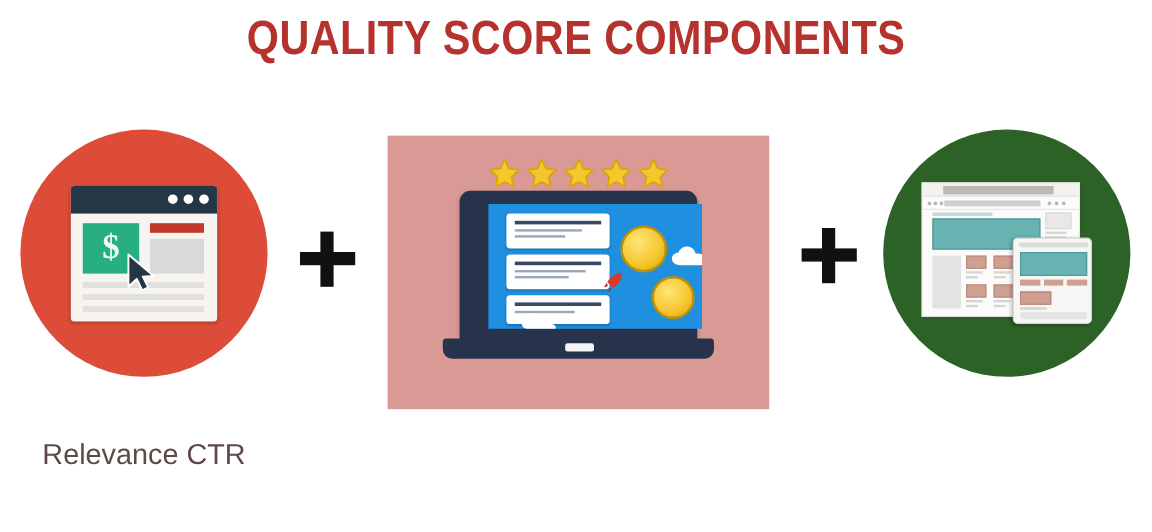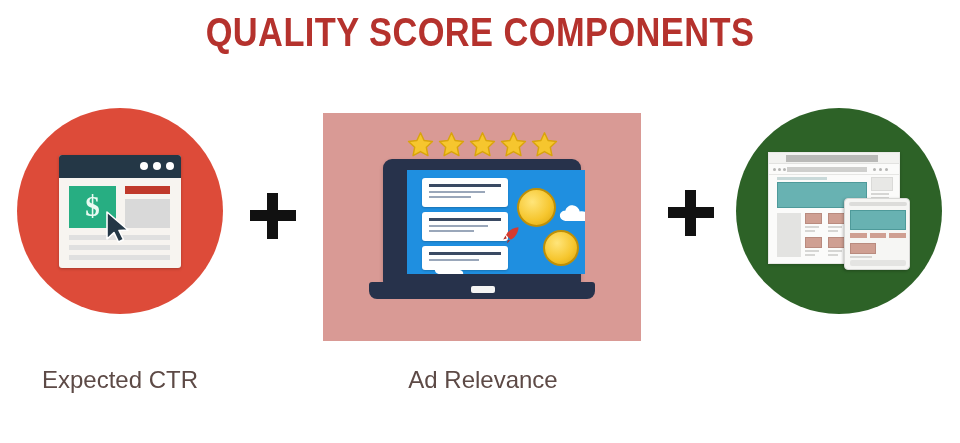--- a/index.html
+++ b/index.html
@@ -404,16 +404,15 @@
               <div class="sb-thumb"></div>
               <div class="sb-cline"></div>
             </div>
         </div>
         <div class="sm-bottom"></div>
       </div>
 
     </div>
   </div>
 
-  <div class="caption" id="cap-ctr">Expected CTR</div>
-  <div class="caption" id="cap-ad">Ad Relevance</div>
+  <div class="caption" id="cap-ctr">Relevance CTR</div>
 
 </div>
 
 </body></html>

